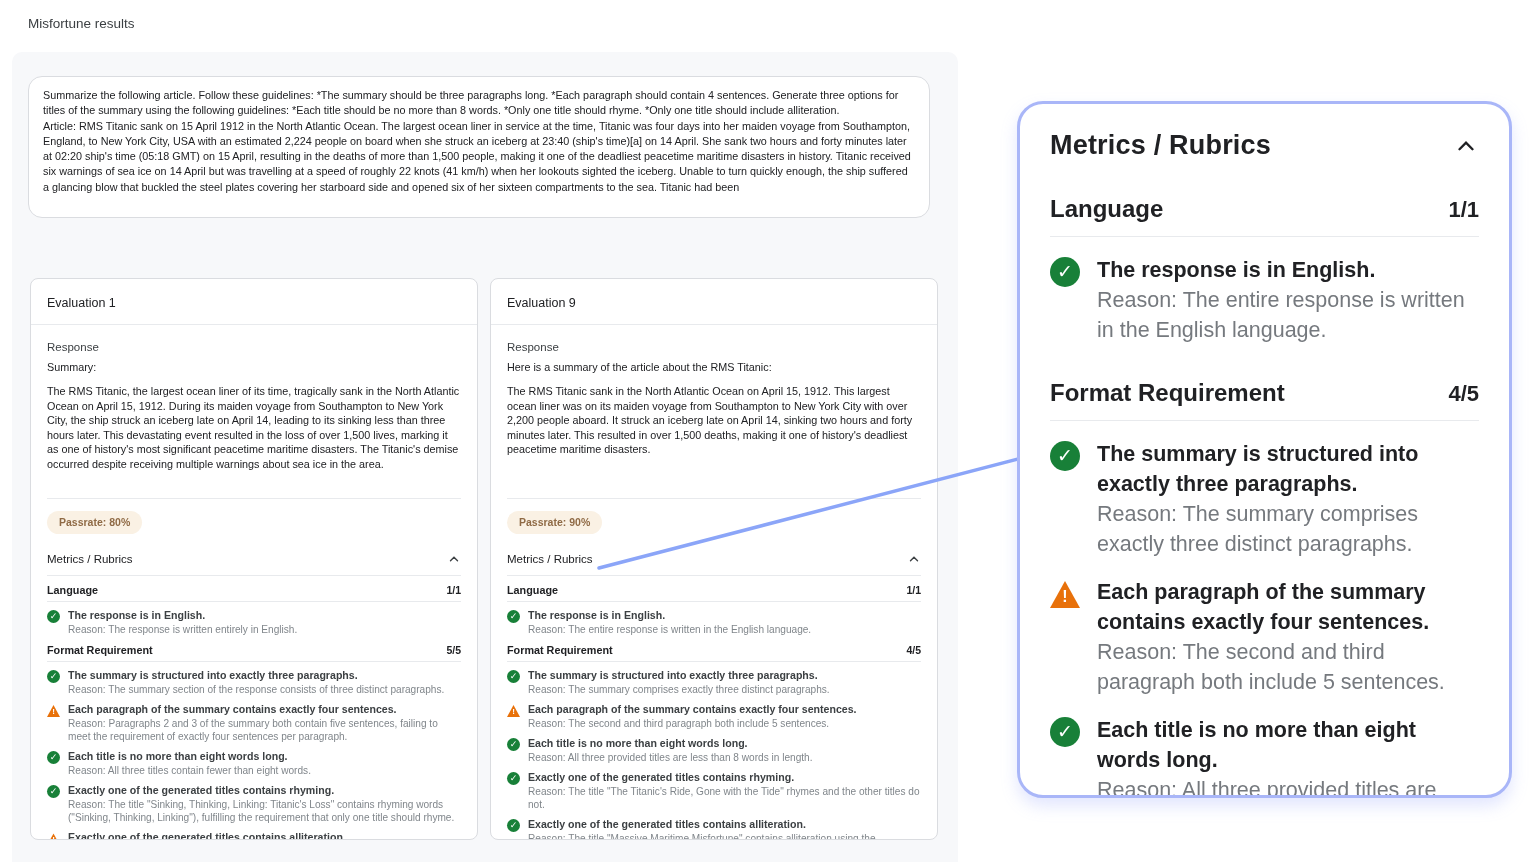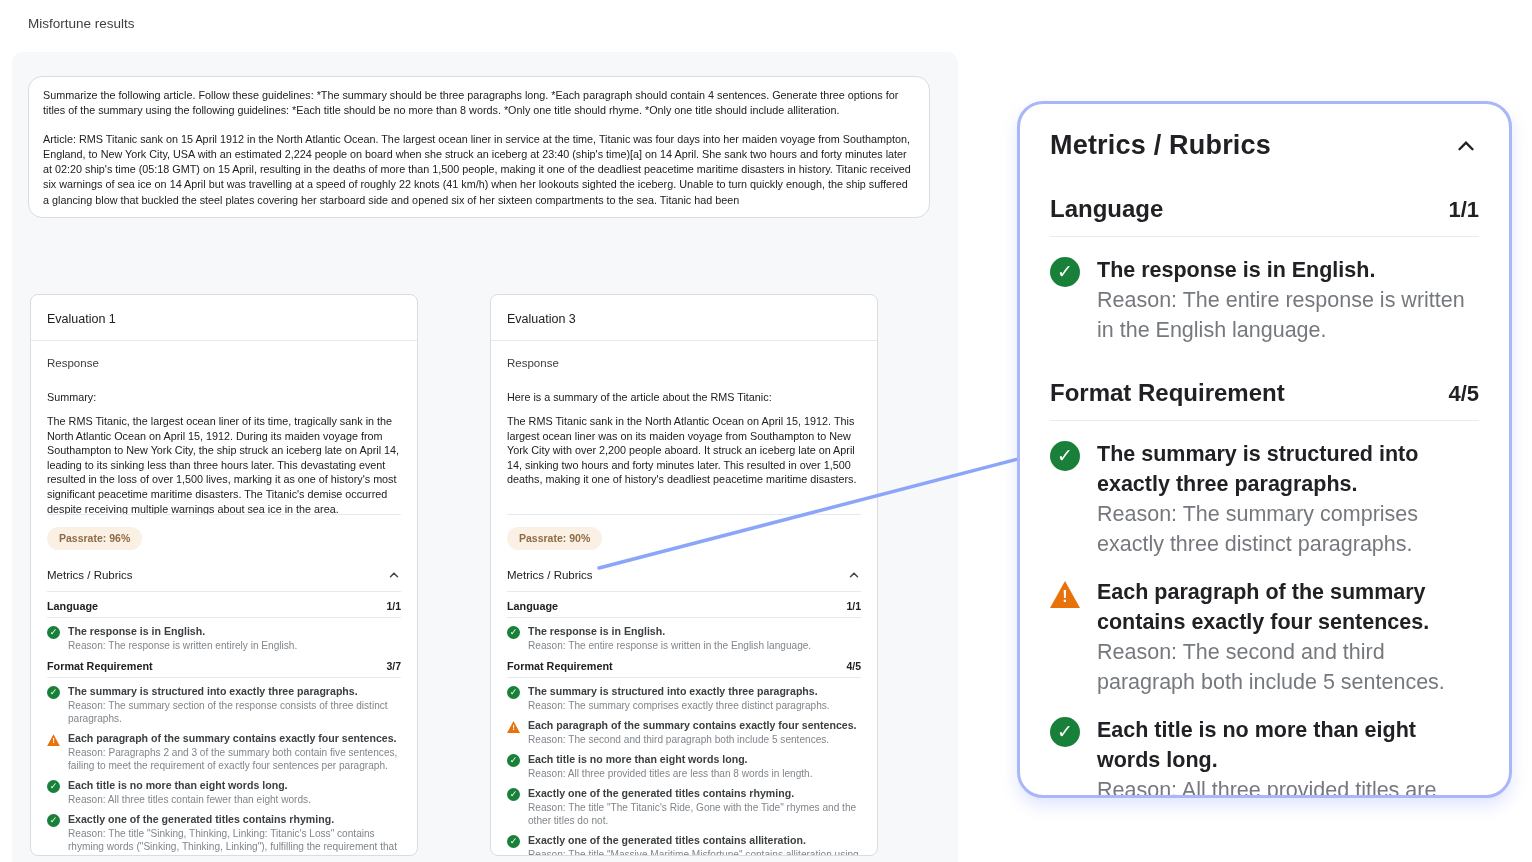--- a/index.html
+++ b/index.html
@@ -9,33 +9,33 @@
   .page-title { position:absolute; left:28px; top:16px; font-size:13.5px; color:#3c4043; }
 
   .panel-bg { position:absolute; left:12px; top:52px; width:946px; height:810px;
     background:#f7f8fa; border-radius:10px 10px 0 0; }
 
   
   .prompt-wrap { position:absolute; left:28px; top:76px; width:902px; }
   .prompt-label { font-size:11.5px; color:#202124; margin-bottom:9px; }
   .prompt-box { background:#ffffff; border:1px solid #dadce0; border-radius:14px;
     padding:11px 14px; font-size:10.8px; line-height:15.3px; color:#202124; height:142px; overflow:hidden; }
-  .prompt-box p + p { margin-top:13px; }
+  .prompt-box p + p { }
 
   
-  .card { position:absolute; top:294px; width:388px; height:562px; background:#fff;
+  .card { position:absolute; top:278px; width:448px; height:562px; background:#fff;
     border:1px solid #dadce0; border-radius:8px; overflow:hidden; }
   .card-1 { left:30px; }
   .card-2 { left:490px; }
   .card-header { padding:17px 16px 14px 16px; font-size:12.5px; color:#202124;
     border-bottom:1px solid #e8eaed; }
   .card-body { padding:0 16px; }
   .response-wrap { height:174px; overflow:hidden; border-bottom:1px solid #e8eaed; }
   .response-label { margin-top:16px; font-size:11.5px; color:#3c4043; }
-  .response-intro { margin-top:22px; font-size:10.8px; color:#202124; }
+  .response-intro { margin-top:8px; font-size:10.8px; color:#202124; }
   .response-summary { margin-top:11px; font-size:10.8px; line-height:14.6px; color:#202124; }
 
   .passrate { display:inline-block; margin-top:12px; background:#faf1e4; color:#8f6a45;
     font-size:10.5px; font-weight:600; padding:5px 12px 6px 12px; border-radius:12px; }
 
   .metrics-row { margin-top:18px; display:flex; justify-content:space-between; align-items:center;
     padding-bottom:9px; border-bottom:1px solid #e8eaed; }
   .metrics-label { font-size:11.5px; color:#202124; }
   .chev { width:14px; height:14px; display:inline-block; cursor:pointer; }
 
@@ -104,21 +104,21 @@
 </svg>
 
 <div class="card card-1">
   <div class="card-header">Evaluation 1</div>
   <div class="card-body">
     <div class="response-wrap">
       <div class="response-label">Response</div>
       <div class="response-intro">Summary:</div>
       <div class="response-summary">The RMS Titanic, the largest ocean liner of its time, tragically sank in the North Atlantic Ocean on April 15, 1912. During its maiden voyage from Southampton to New York City, the ship struck an iceberg late on April 14, leading to its sinking less than three hours later. This devastating event resulted in the loss of over 1,500 lives, marking it as one of history's most significant peacetime maritime disasters. The Titanic's demise occurred despite receiving multiple warnings about sea ice in the area.</div>
     </div>
-    <span class="passrate">Passrate: 96%</span>
+    <span class="passrate">Passrate: 80%</span>
     <div class="metrics-row">
       <span class="metrics-label">Metrics / Rubrics</span>
       <span class="chev">
         <svg viewBox="0 0 24 24" width="14" height="14">
             <path d="M6 15l6-6 6 6" fill="none" stroke="#3c4043" stroke-width="2.4" stroke-linecap="round"></path>
           </svg>
       </span>
     </div>
 
     <div class="section-head">
@@ -128,21 +128,21 @@
     <div class="item">
       <span class="check-icon"></span>
       <span class="item-text">
         <div class="item-title">The response is in English.</div>
         <div class="item-reason">Reason: The response is written entirely in English.</div>
       </span>
     </div>
 
     <div class="section-head">
       <span class="section-name">Format Requirement</span>
-      <span class="section-score">3/7</span>
+      <span class="section-score">5/5</span>
     </div>
     <div class="item">
       <span class="check-icon"></span>
       <span class="item-text">
         <div class="item-title">The summary is structured into exactly three paragraphs.</div>
         <div class="item-reason">Reason: The summary section of the response consists of three distinct paragraphs.</div>
       </span>
     </div>
     <div class="item">
       <span class="warn-icon"></span>
@@ -170,21 +170,21 @@
       <span class="item-text">
         <div class="item-title">Exactly one of the generated titles contains alliteration.</div>
 
       </span>
     </div>
     
   </div>
 </div>
 
 <div class="card card-2">
-  <div class="card-header">Evaluation 3</div>
+  <div class="card-header">Evaluation 9</div>
   <div class="card-body">
     <div class="response-wrap">
       <div class="response-label">Response</div>
       <div class="response-intro">Here is a summary of the article about the RMS Titanic:</div>
       <div class="response-summary">The RMS Titanic sank in the North Atlantic Ocean on April 15, 1912. This largest ocean liner was on its maiden voyage from Southampton to New York City with over 2,200 people aboard. It struck an iceberg late on April 14, sinking two hours and forty minutes later. This resulted in over 1,500 deaths, making it one of history's deadliest peacetime maritime disasters.</div>
     </div>
     <span class="passrate">Passrate: 90%</span>
     <div class="metrics-row">
       <span class="metrics-label">Metrics / Rubrics</span>
       <span class="chev">

